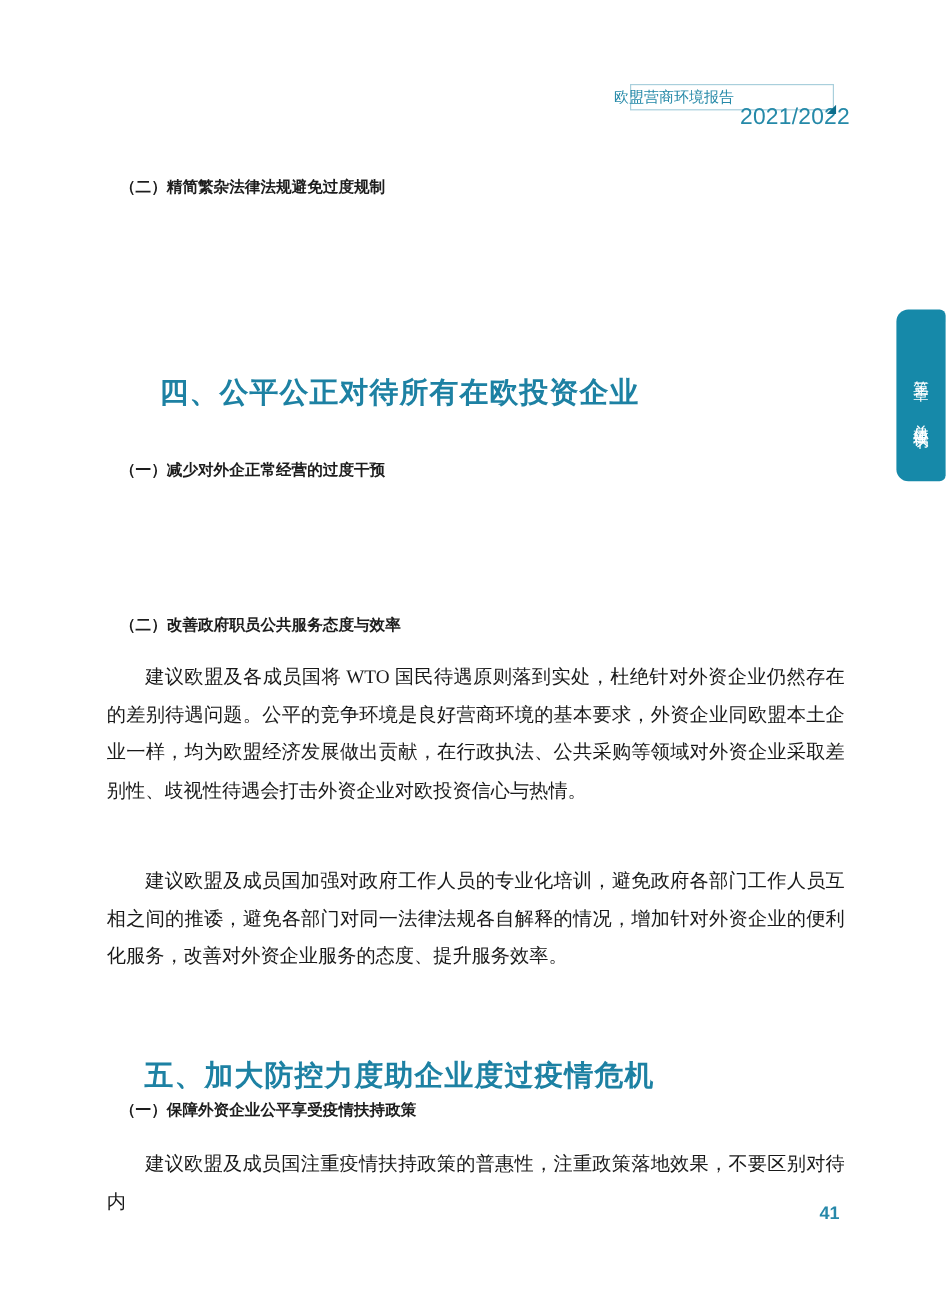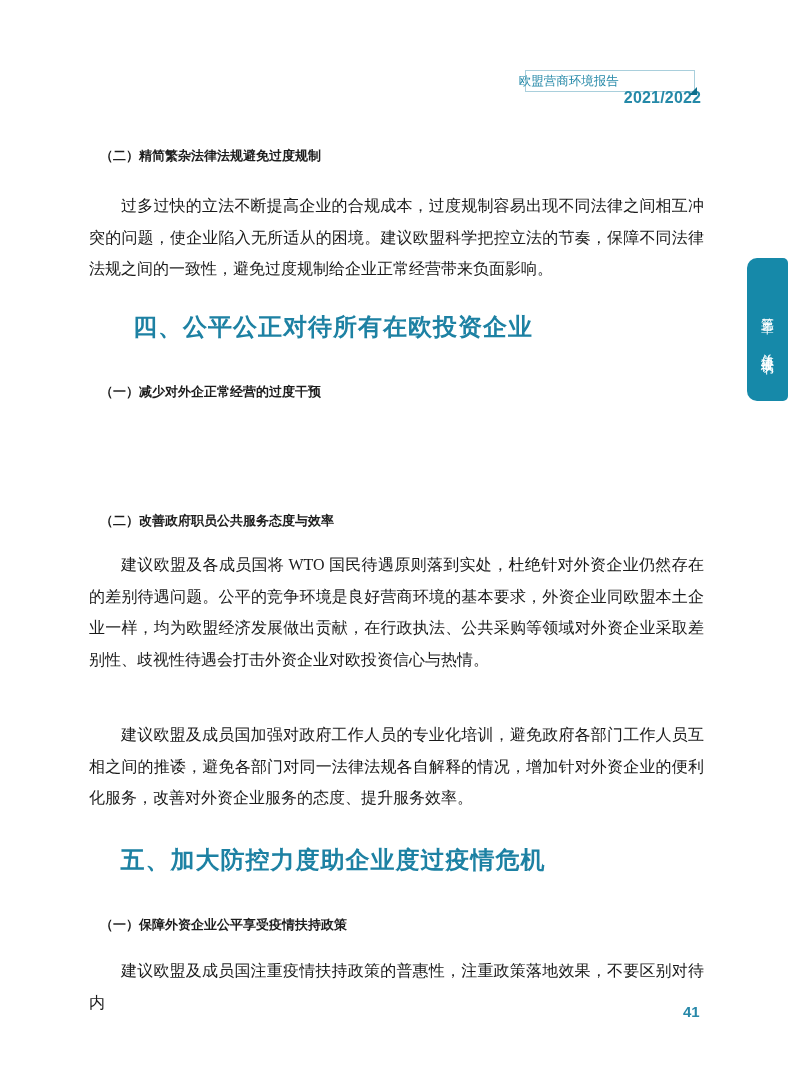--- a/index.html
+++ b/index.html
@@ -25,22 +25,22 @@
     display: flex;
     align-items: center;
     justify-content: center;
     gap: 5px;
     color: #2589a8;
     font-family: "Liberation Sans", "DejaVu Sans", sans-serif;
     font-size: 12.5px;
     white-space: nowrap;
   }
   .badge .year {
-    font-weight: bold;
-    font-size: 16px;
+    font-weight: normal;
+    font-size: 19px;
     letter-spacing: 0.2px;
     margin-top: 34px;
   }
   .badge-corner {
     position: absolute;
     left: 689px;
     top: 87px;
     width: 8px;
     height: 8px;
     background: #0d6e8c;
@@ -106,21 +106,21 @@
 
   .b0  { top: 147px; }
   .b1  { top: 190px; }
   .b2  { top: 311px; }
   .b3  { top: 383px; }
   .b4  { top: 429px; }
   .b5  { top: 512px; }
   .b6  { top: 549px; }
   .b7  { top: 681px; }
   .b8  { top: 719px; }
-  .b9  { top: 844px; }
+  .b9  { top: 880px; }
   .b10 { top: 916px; }
   .b11 { top: 955px; }
 
   .pagenum {
     position: absolute;
     left: 683px;
     top: 1003px;
     font-family: "Liberation Sans", "DejaVu Sans", sans-serif;
     font-weight: bold;
     font-size: 15px;
@@ -139,21 +139,20 @@
   <div class="badge-corner"></div>
 
   <div class="side-tab">
     <div class="vtext">
       <span>第三章</span>
       <span class="tab-label">总体建议书</span>
     </div>
   </div>
 
   <h3 class="subhead b0">（二）精简繁杂法律法规避免过度规制</h3>
-  <p class="para b1">过多过快的立法不断提高企业的合规成本，过度规制容易出现不同法律之间相互冲突的问题，使企业陷入无所适从的困境。建议欧盟科学把控立法的节奏，保障不同法律法规之间的一致性，避免过度规制给企业正常经营带来负面影响。</p>
 
   <h2 class="chapter b2">四、公平公正对待所有在欧投资企业</h2>
 
   <h3 class="subhead b3">（一）减少对外企正常经营的过度干预</h3>
 
   <h3 class="subhead b5">（二）改善政府职员公共服务态度与效率</h3>
   <p class="para b6">建议欧盟及各成员国将 WTO 国民待遇原则落到实处，杜绝针对外资企业仍然存在的差别待遇问题。公平的竞争环境是良好营商环境的基本要求，外资企业同欧盟本土企业一样，均为欧盟经济发展做出贡献，在行政执法、公共采购等领域对外资企业采取差别性、歧视性待遇会打击外资企业对欧投资信心与热情。</p>
 
   <p class="para b8">建议欧盟及成员国加强对政府工作人员的专业化培训，避免政府各部门工作人员互相之间的推诿，避免各部门对同一法律法规各自解释的情况，增加针对外资企业的便利化服务，改善对外资企业服务的态度、提升服务效率。</p>
 

